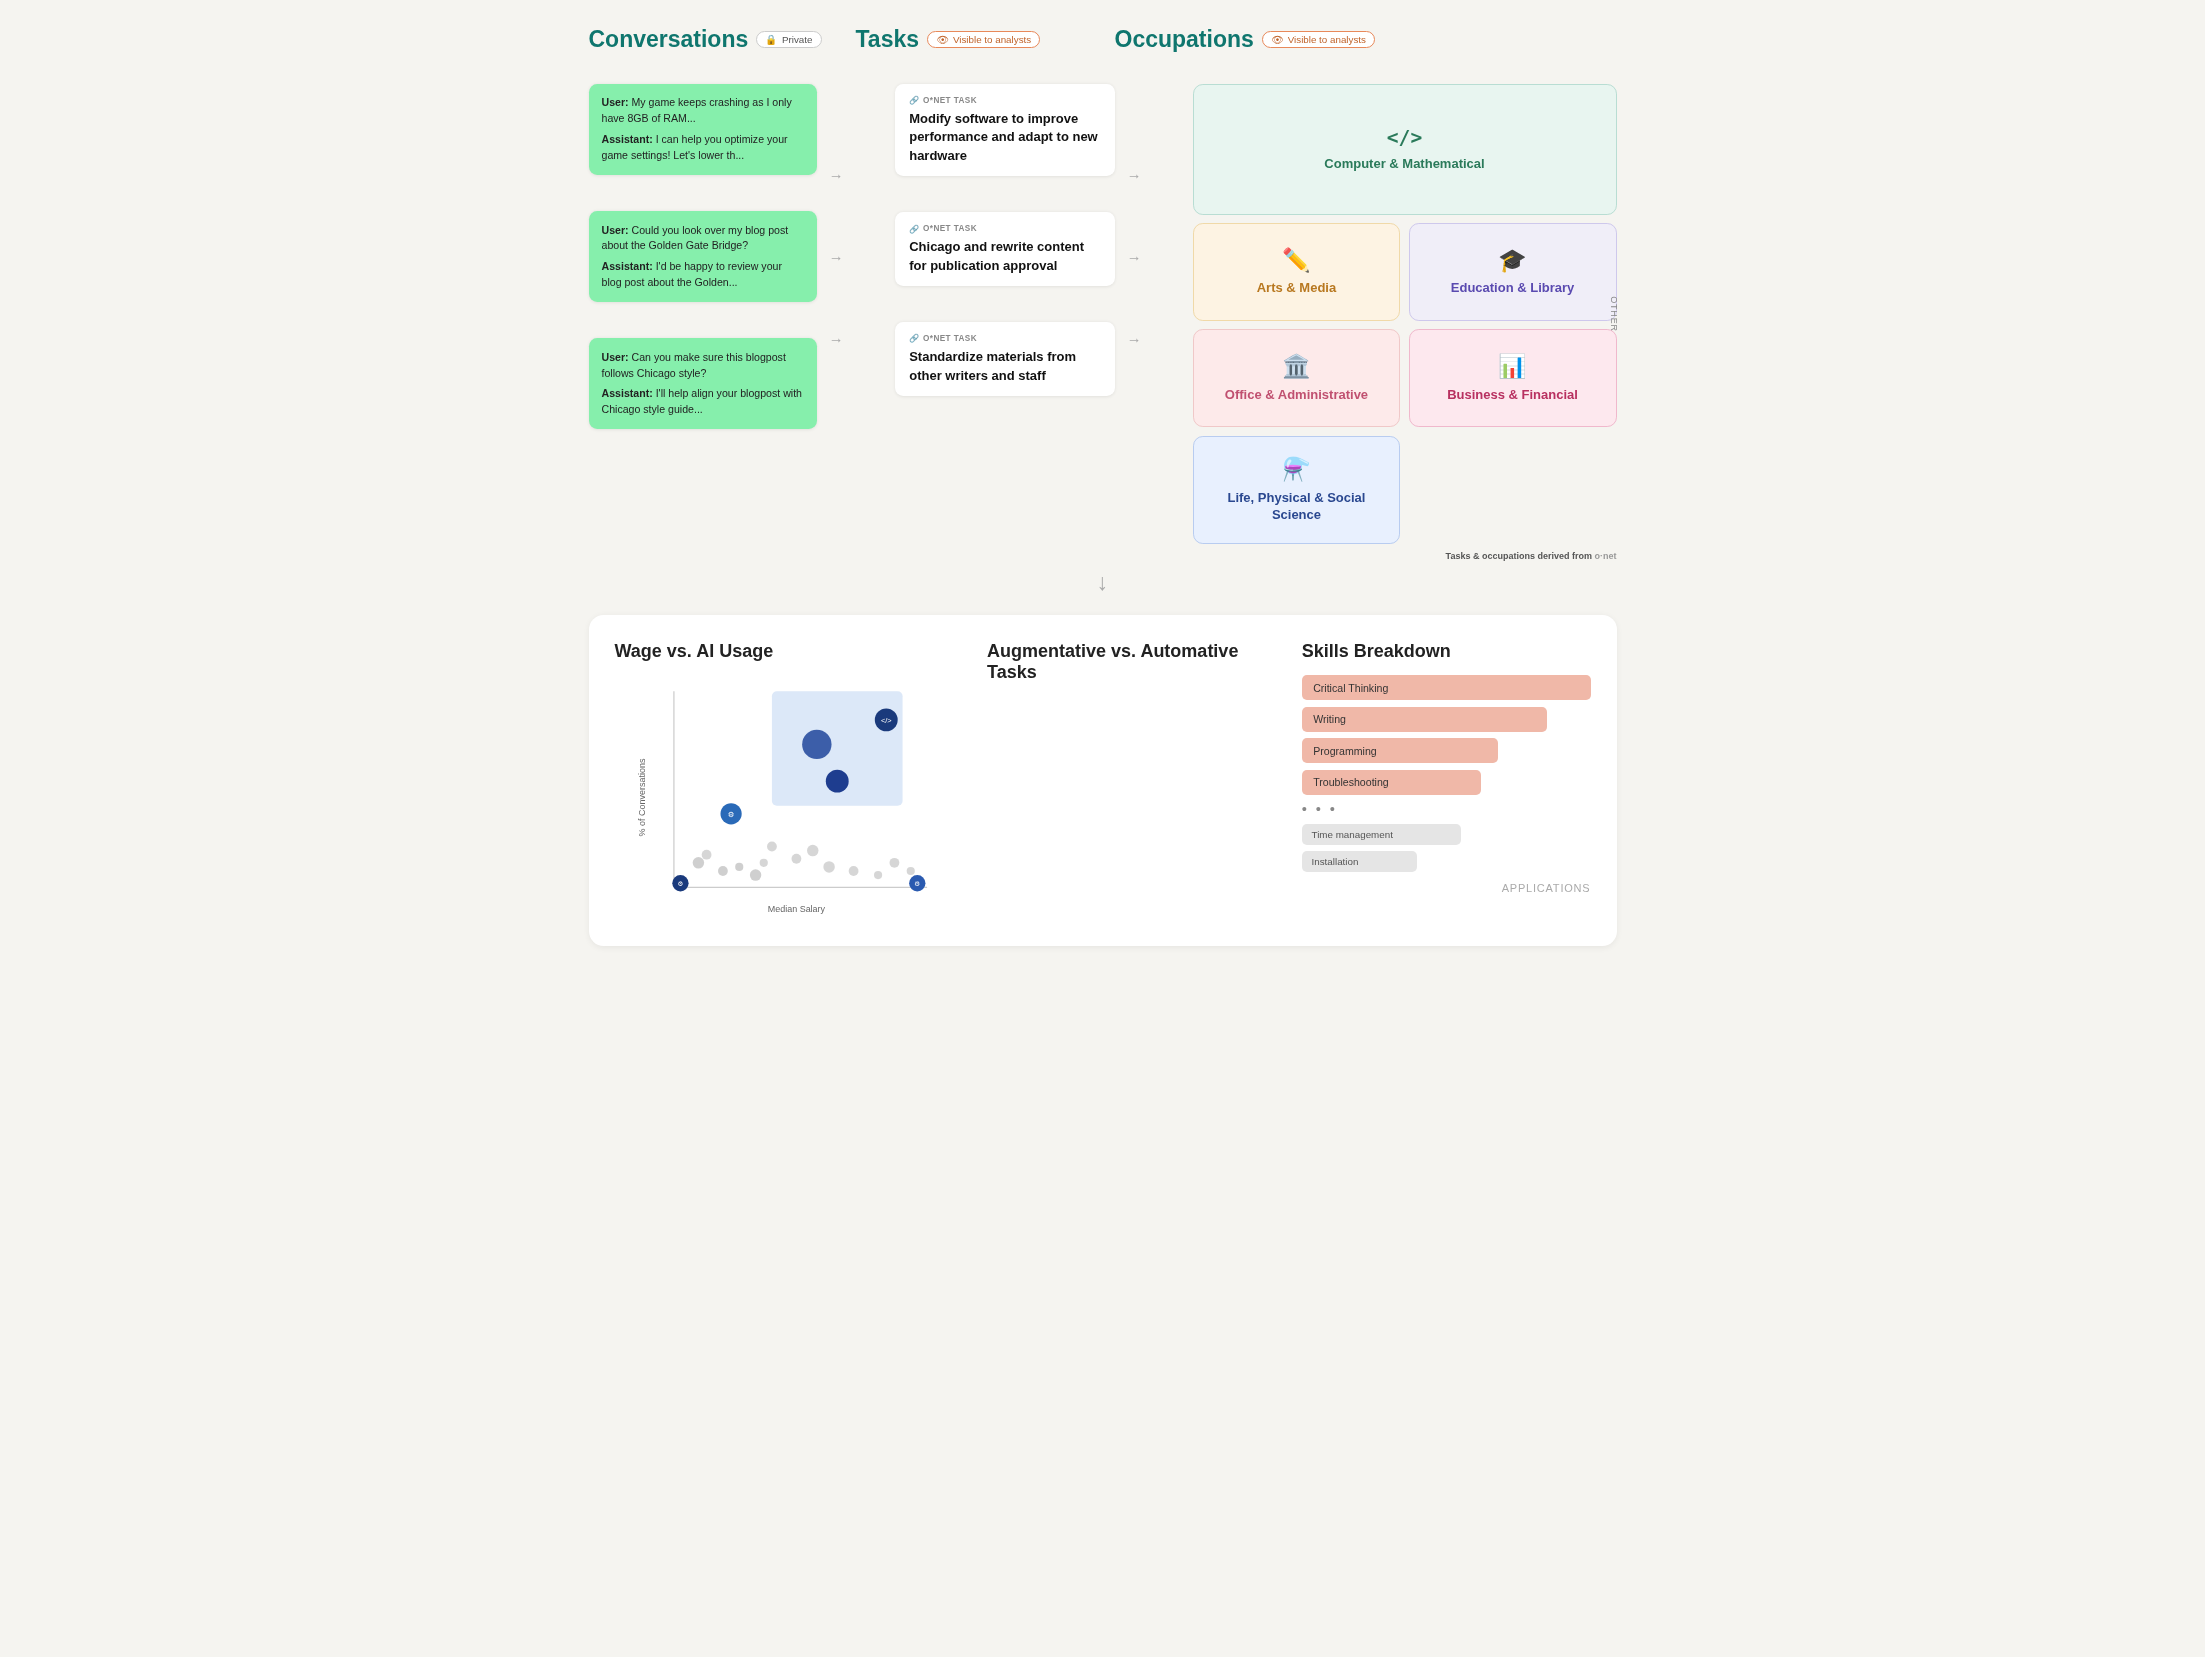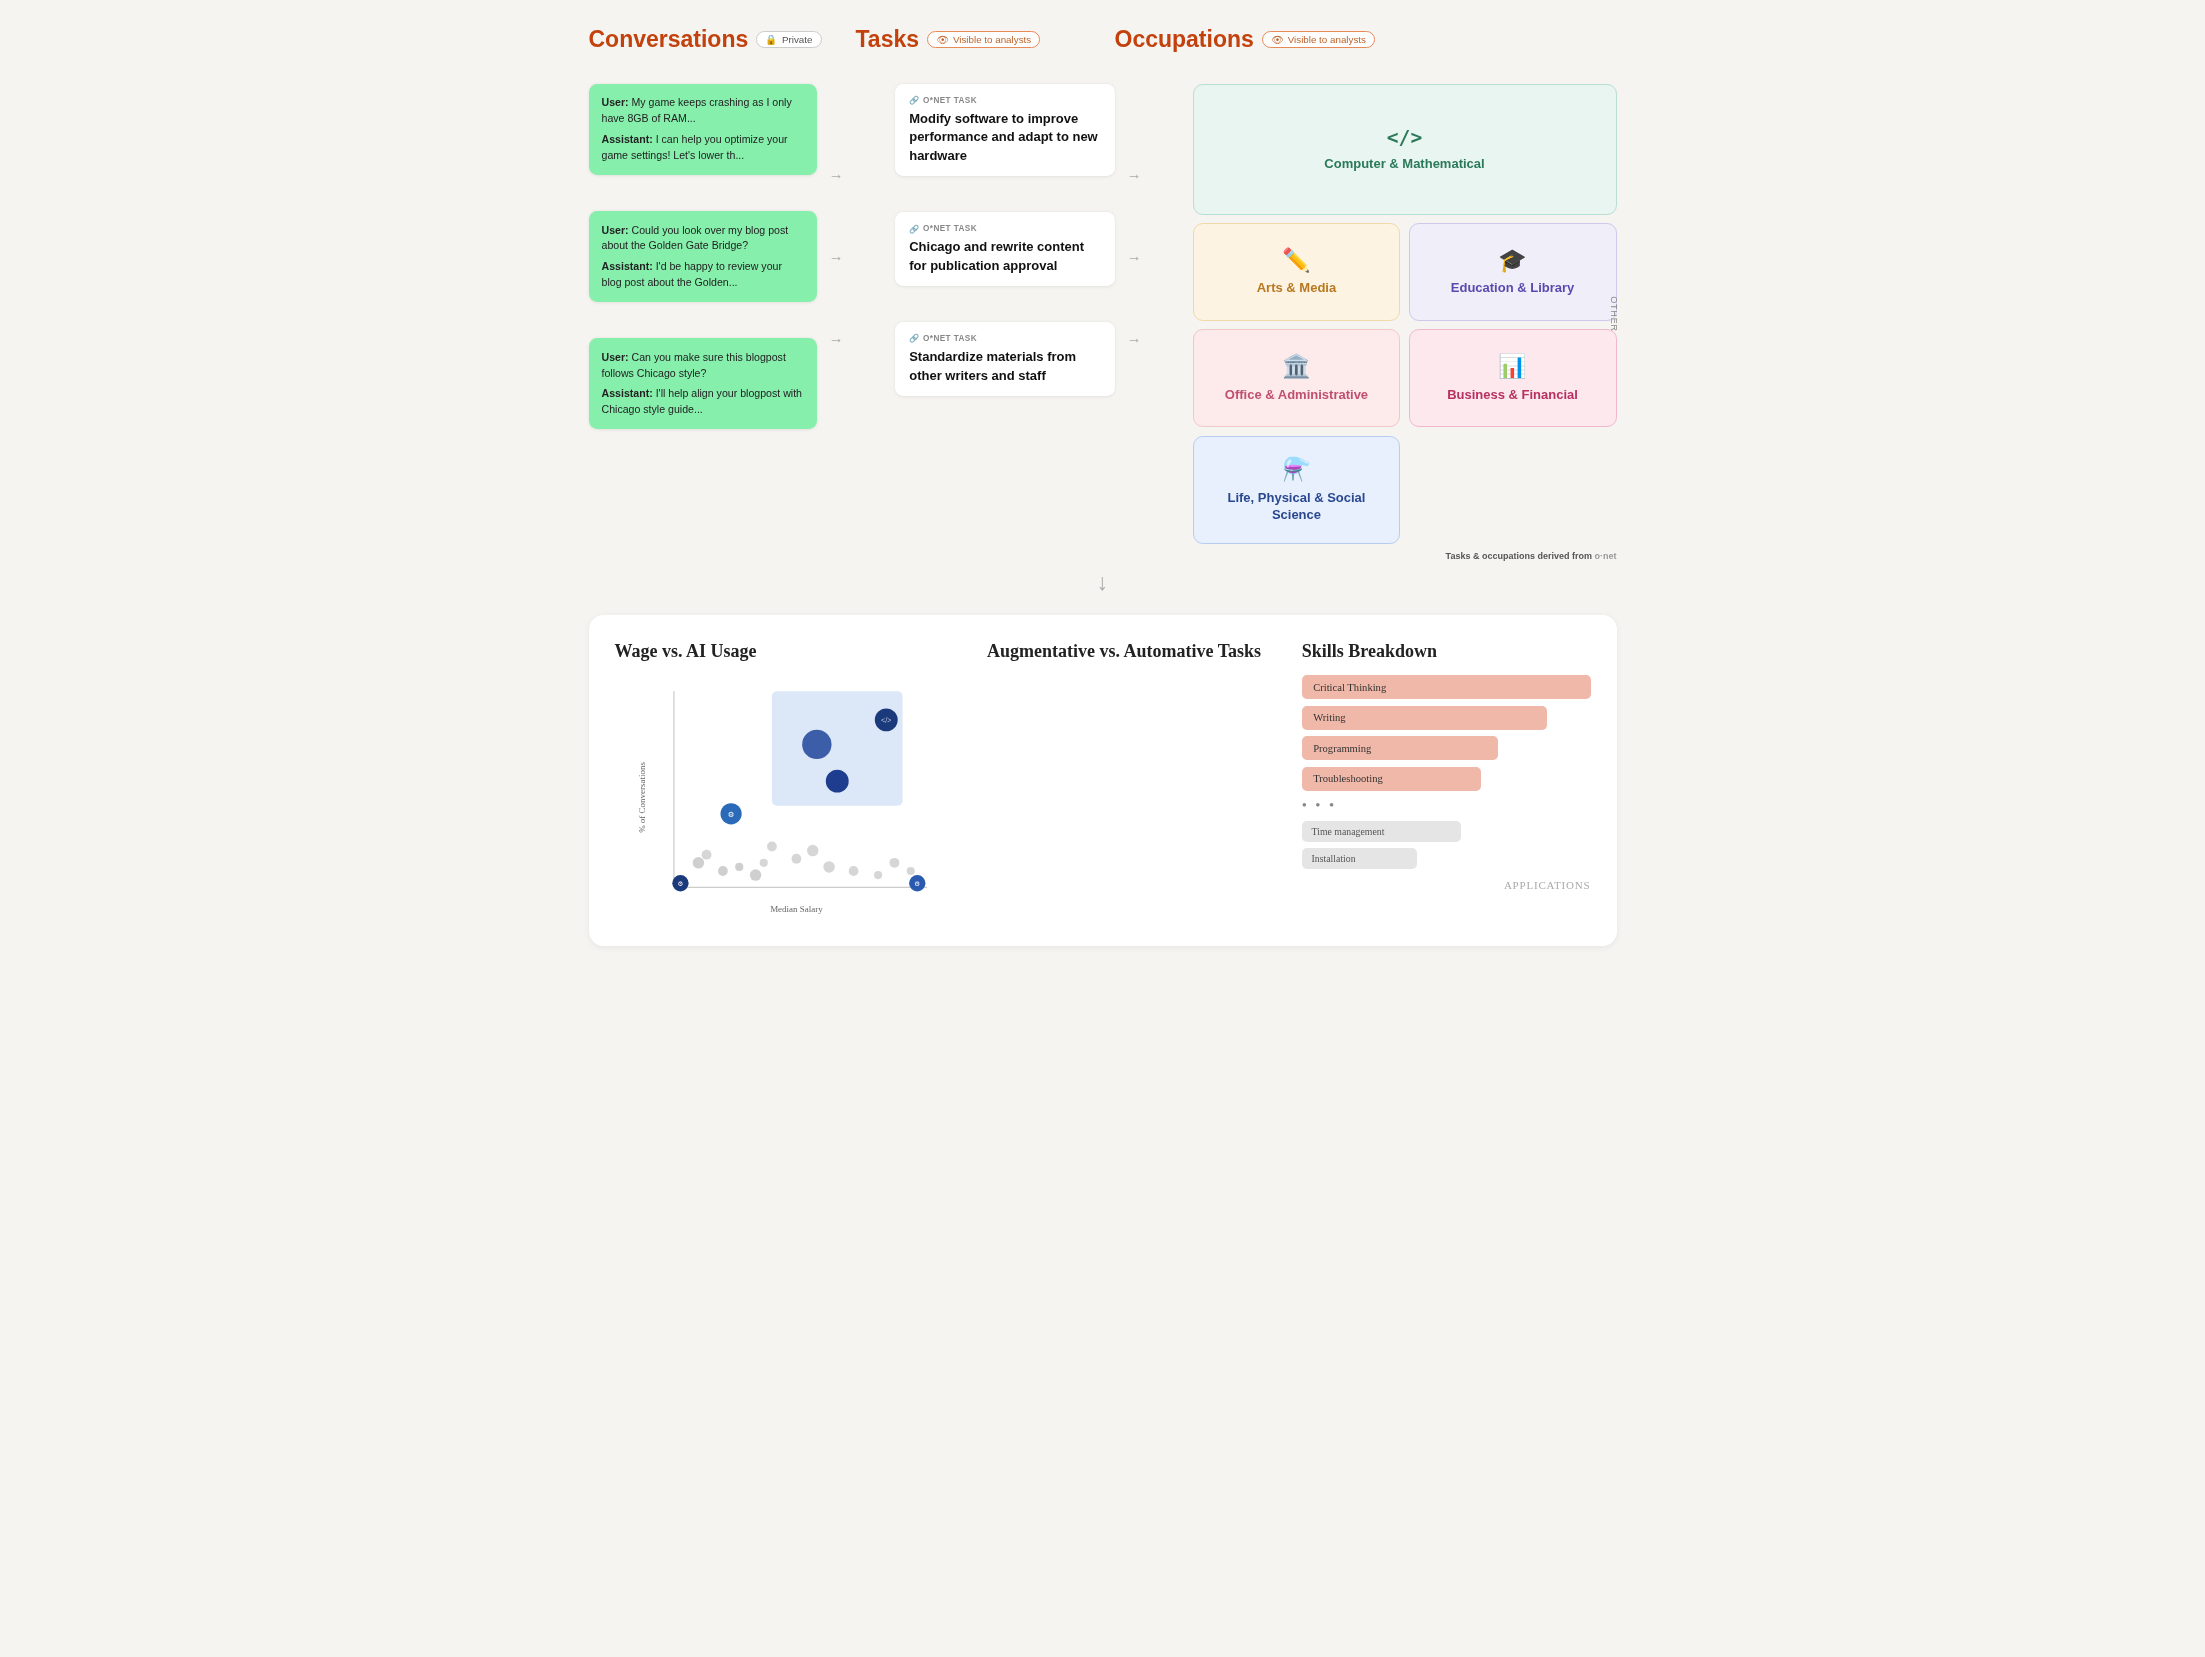--- a/index.html
+++ b/index.html
@@ -20,21 +20,21 @@
     .col-header {
       display: flex;
       align-items: center;
       gap: 8.2px;
       margin-bottom: 16.3px;
     }
 
     .col-title {
       font-size: 23px;
       font-weight: 800;
-      color: #c2410c;
+      color: #0f766e;
     }
 
     .badge {
       display: flex;
       align-items: center;
       gap: 4.1px;
       border: 1.2px solid #ccc;
       border-radius: 16.3px;
       padding: 2.4px 8.2px;
       font-size: 9.8px;
@@ -202,21 +202,20 @@
     }
 
     
     .bottom-section {
       background: #fff;
       border-radius: 14.7px;
       padding: 26px;
       display: flex;
       gap: 26px;
       box-shadow: 0 1.6px 6.5px rgba(0,0,0,0.06);
-      font-family: Liberation Serif, serif;
     }
 
     
     .chart-area {
       flex: 1.2;
     }
 
     .chart-title {
       font-size: 18px;
       font-weight: 800;

